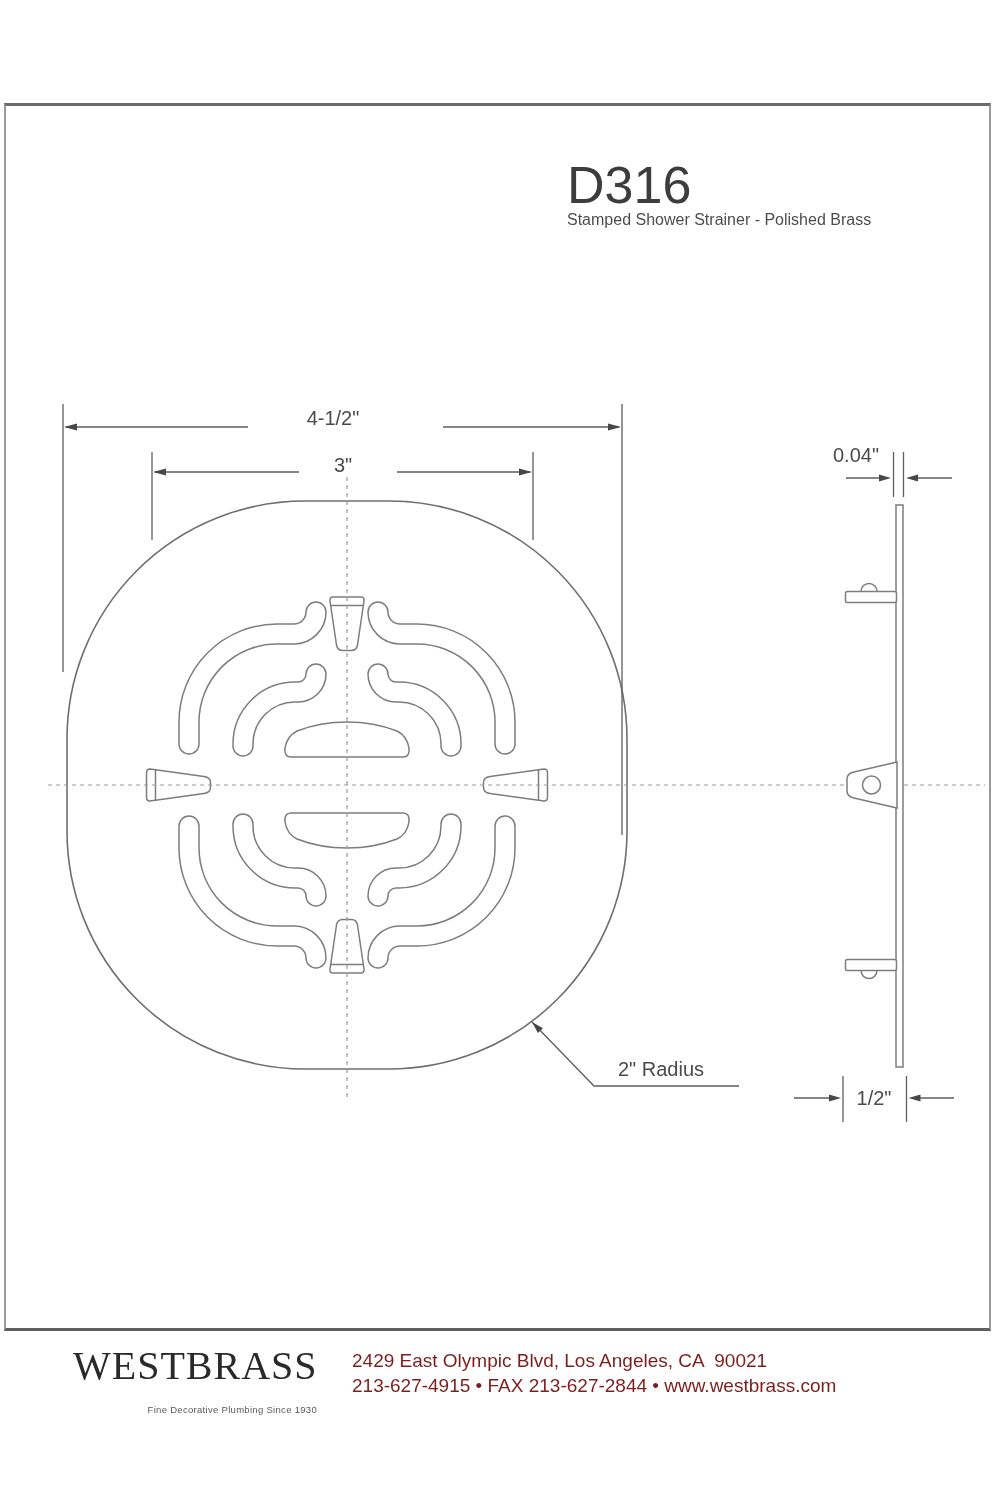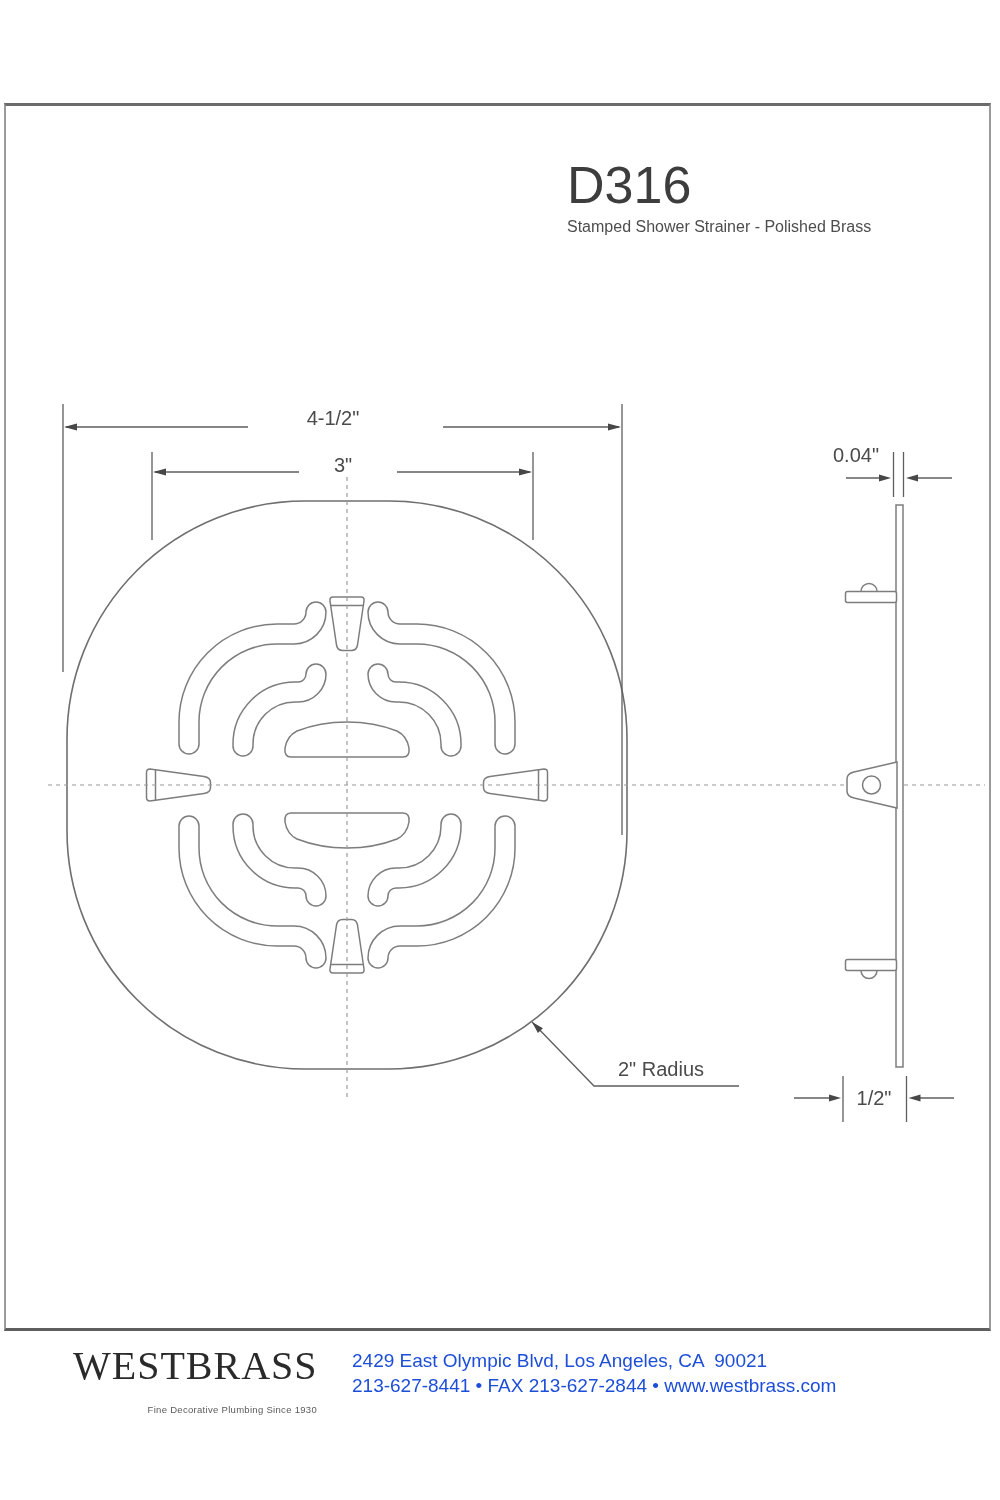--- a/index.html
+++ b/index.html
@@ -12,21 +12,21 @@
     position:absolute;left:4px;top:103px;width:987px;height:1228px;
     box-sizing:border-box;
     border-left:2px solid #9a9a9a;border-right:2px solid #9a9a9a;
     border-top:3px solid #6b6b6b;border-bottom:3px solid #5f5f5f;
     background:#ffffff;
   }
   
   .titleblock{position:absolute;left:567px;top:162px;color:#3d3d3d;}
   .titleblock .model{font-size:52px;line-height:46px;font-weight:400;}
   .titleblock .name{font-size:38px;line-height:46px;font-weight:400;}
-  .titleblock .sub{font-size:16px;line-height:20px;margin-top:9px;color:#4d4d4d;}
+  .titleblock .sub{font-size:16px;line-height:20px;margin-top:2px;color:#4d4d4d;}
   
   svg.draw{position:absolute;left:0;top:0;width:1000px;height:1500px;}
   .outline{fill:none;stroke:#6f6f6f;stroke-width:1.6;}
   .thin{fill:none;stroke:#7d7d7d;stroke-width:1.5;}
   .slot{fill:#ffffff;stroke:#7d7d7d;stroke-width:1.5;}
   .band-o{fill:none;stroke:#7d7d7d;stroke-width:21.5;stroke-linecap:round;}
   .band-i{fill:none;stroke:#ffffff;stroke-width:18.5;stroke-linecap:round;}
   .dash{fill:none;stroke:#9a9a9a;stroke-width:1.2;stroke-dasharray:4 4;}
   .dim{fill:none;stroke:#5e5e5e;stroke-width:1.3;}
   .arr{fill:#474747;stroke:none;}
@@ -36,21 +36,21 @@
     text-align:center;
   }
   
   .footer{position:absolute;left:0;top:1340px;width:1000px;}
   .brand{position:absolute;left:73px;top:6px;width:244px;text-align:right;}
   .brand .logotype{
     font-family:"Liberation Serif", serif;font-size:40px;line-height:40px;
     color:#2a2a2a;letter-spacing:1px;white-space:nowrap;
   }
   .brand .tagline{font-size:9.5px;color:#5a5a5a;margin-top:18px;letter-spacing:.3px;white-space:nowrap;}
-  .contact{position:absolute;left:352px;top:8px;color:#1d4ed8;font-size:19px;line-height:25px;}
+  .contact{position:absolute;left:352px;top:8px;color:#7f1d1d;font-size:19px;line-height:25px;}
   .pre{white-space:pre;}
 </style>
 </head>
 <body>
 
 <div class="frame"></div>
 
 <svg class="draw" viewBox="0 0 1000 1500">
 
   <g>
@@ -160,15 +160,15 @@
 <div class="dimlabel" style="left:834px;top:1087px;width:80px;">1/2"</div>
 <div class="dimlabel" style="left:586px;top:1058px;width:150px;">2" Radius</div>
 
 <div class="footer">
   <div class="brand">
     <div class="logotype">WESTBRASS</div>
     <div class="tagline">Fine Decorative Plumbing Since 1930</div>
   </div>
   <div class="contact">
     <div class="pre">2429 East Olympic Blvd, Los Angeles, CA  90021</div>
-    <div class="pre">213-627-8441 • FAX 213-627-2844 • www.westbrass.com</div>
+    <div class="pre">213-627-4915 • FAX 213-627-2844 • www.westbrass.com</div>
   </div>
 </div>
 
 </body></html>

